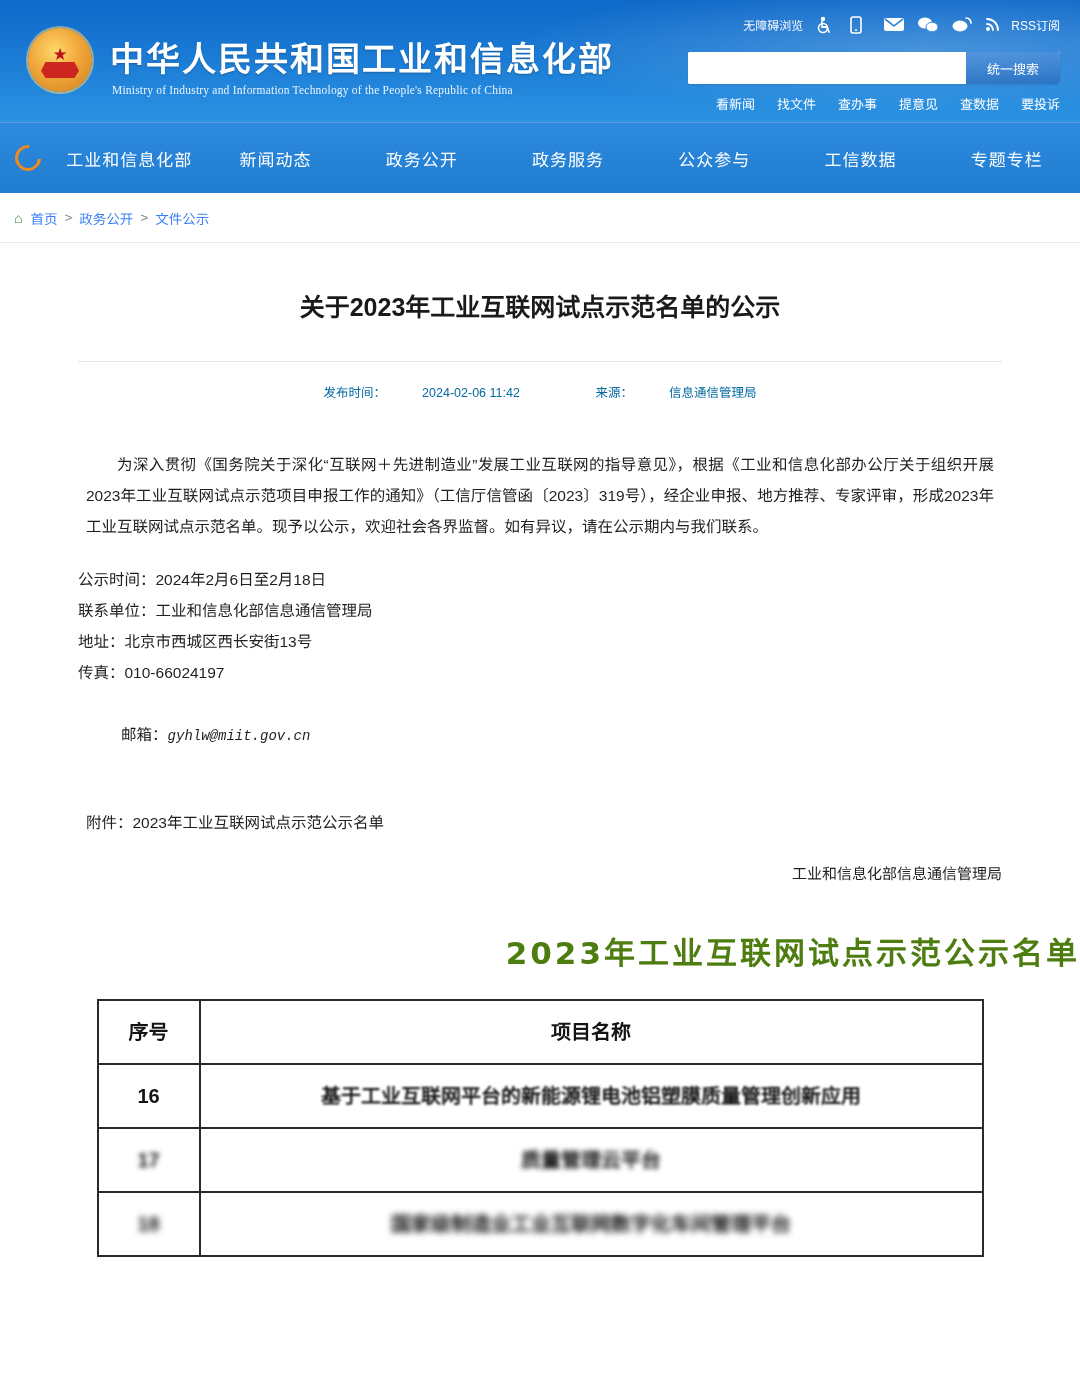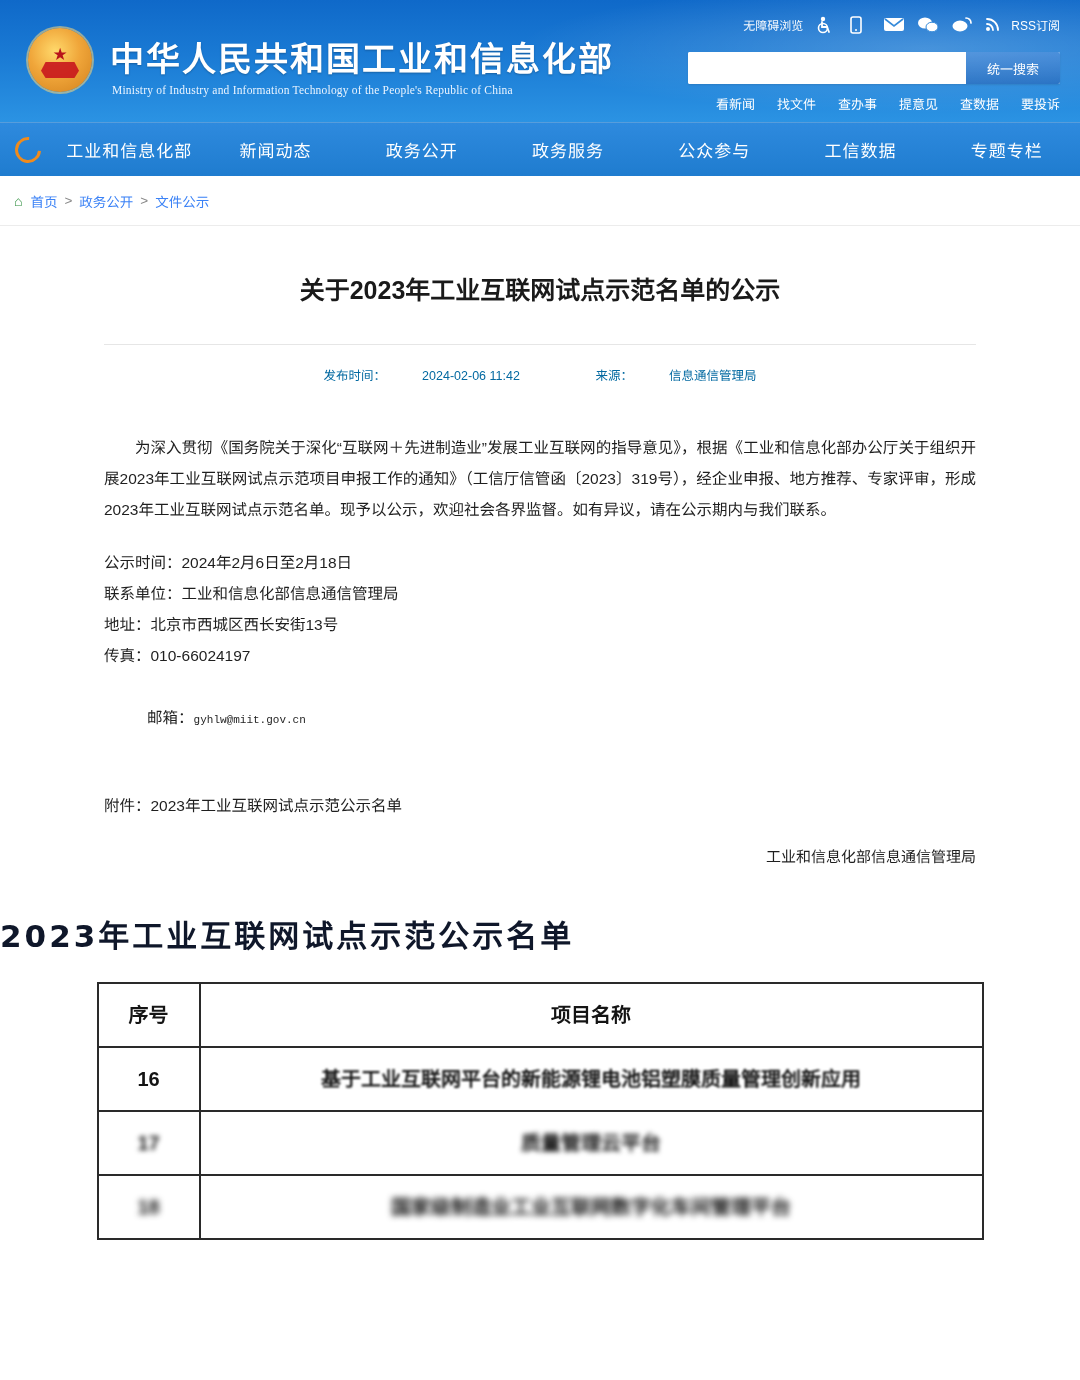--- a/index.html
+++ b/index.html
@@ -85,21 +85,21 @@
     cursor: pointer;
   }
   .quicklinks {
     position: absolute; right: 20px; top: 94px;
     display: flex; gap: 22px; color: #ffffff; font-size: 13px;
   }
   .quicklinks a { color: #fff; text-decoration: none; }
 
   
   .nav {
-    height: 54px;
+    height: 71px;
     background: linear-gradient(180deg,#2e8ade 0%, #1f7ccf 100%);
     border-top: 1px solid rgba(255,255,255,.25);
     display: flex; align-items: center;
     position: relative;
   }
   .nav .logo-c {
     width: 56px; display: flex; align-items: center; justify-content: center;
   }
   .nav .logo-c .cmark {
     width: 26px; height: 26px; border-radius: 50%;
@@ -116,43 +116,43 @@
   .crumb-wrap {
     height: 50px; display: flex; align-items: center;
     padding-left: 14px; border-bottom: 1px solid #ececec;
     font-size: 13.5px; color: #4a4a4a;
   }
   .home-ic { color: #2f8f3e; margin-right: 8px; font-size: 14px; }
   .crumb-wrap a { color: #3b82f6; text-decoration: none; }
   .crumb-sep { margin: 0 7px; color: #888; }
 
   
-  .article { padding: 0 104px; }
+  .article { padding: 0 78px; }
   .art-title {
     text-align: center; font-size: 25px; font-weight: 700; color: #1a1a1a;
     padding: 46px 0 34px; line-height: 1.5;
   }
   .meta {
     border-top: 1px solid #e6e6e6;
     text-align: center; color: #0369a1; font-size: 12.5px;
     padding: 20px 0 0;
   }
   .meta span { margin: 0 18px; }
   .body { padding: 48px 0 0; color: #1f1f1f; font-size: 15.5px; line-height: 2.0; }
-  .body p { margin: 0 0 22px; text-align: justify; }
+  .body p { margin: 0 8px 22px; text-align: justify; }
   .indent { text-indent: 2em; }
   .contact-block { line-height: 2.0; margin-bottom: 26px; margin-top: 12px; }
   .contact-block div { white-space: pre; }
-  .mono { font-family: "Liberation Mono", monospace; font-size: 11px; }
+  .mono { font-family: "Liberation Mono", monospace; font-size: 14px; font-style: italic; }
   .sign { text-align: right; line-height: 1.9; margin-top: 14px; font-size: 15px; }
 
   
   .listblock { padding: 34px 0 0; }
   .list-title {
-    text-align: left; font-size: 31px; font-weight: 700; color: #0f172a;
+    text-align: right; font-size: 31px; font-weight: 700; color: #4d7c0f;
     letter-spacing: 3px; padding: 6px 0 26px;
     font-family: "DejaVu Sans", sans-serif;
   }
   .list-sub {
     font-size: 22px; font-weight: 700; color: #222; letter-spacing: 2px;
     padding-left: 48px; padding-bottom: 16px;
     filter: blur(0.9px);
   }
   table.listtab {
     width: 887px; margin: 0 auto; border-collapse: collapse;

